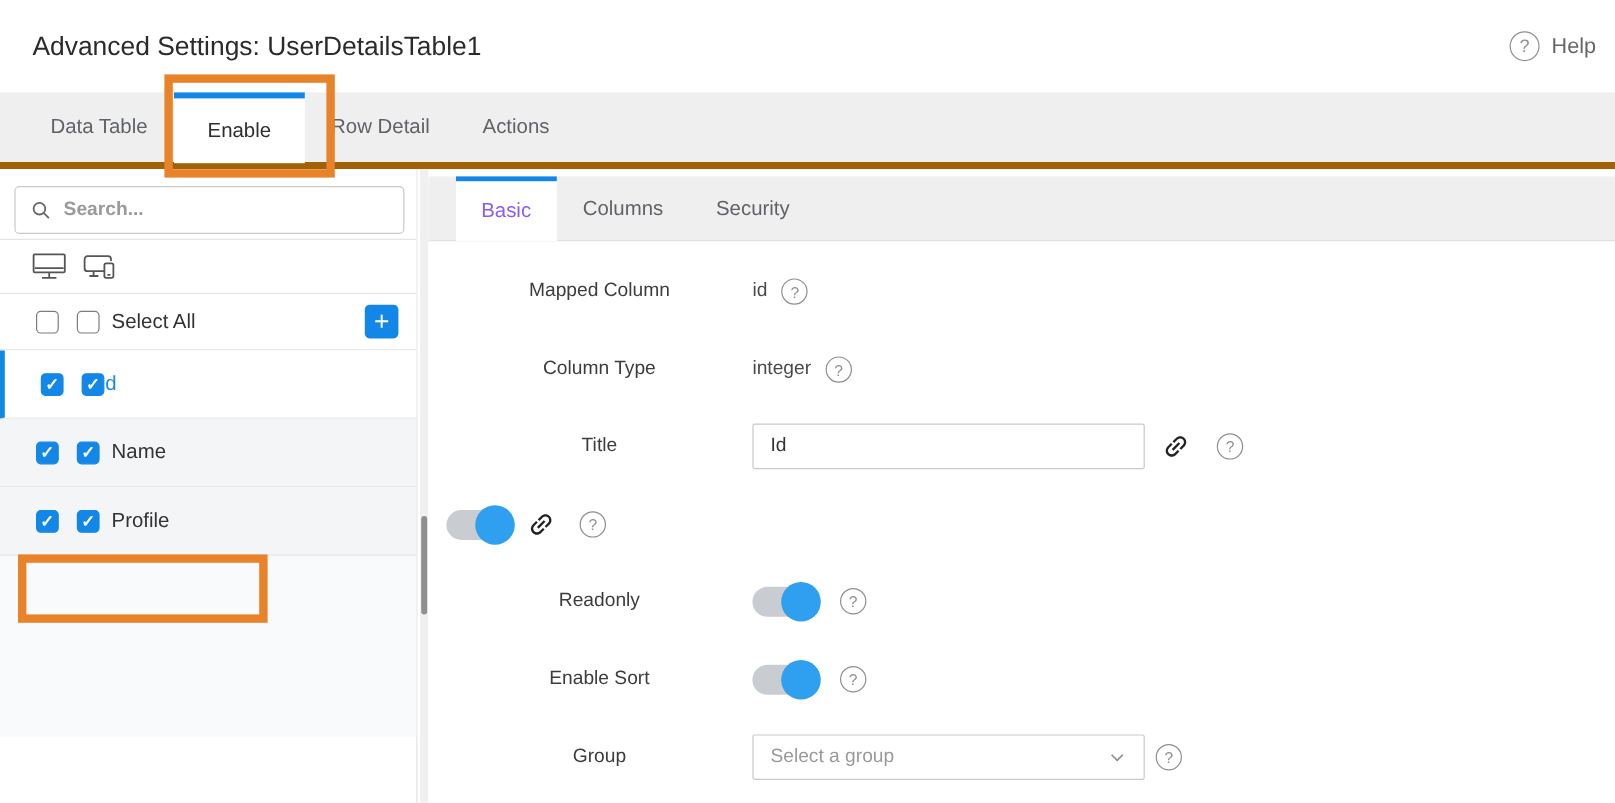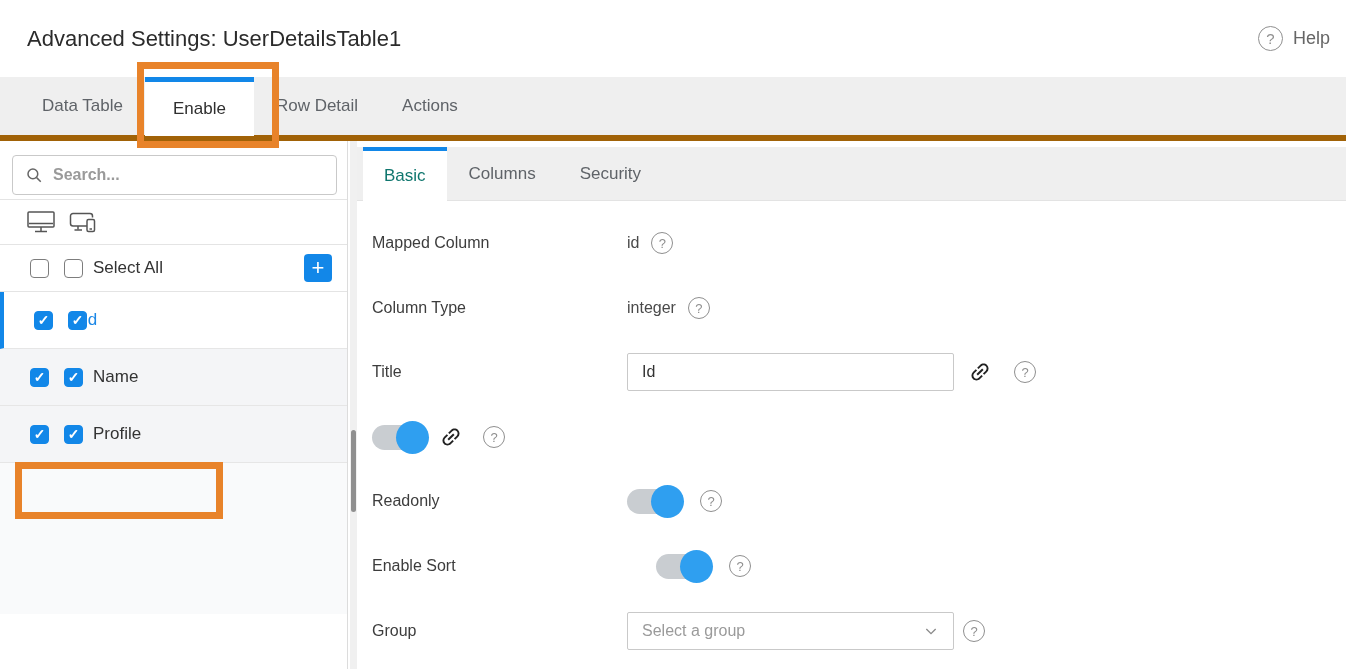--- a/index.html
+++ b/index.html
@@ -58,24 +58,24 @@
 
   
   .gutter { position:relative; width:9px; height:528px; background:#fff; }
   .gutter .track { position:absolute; right:0; top:0; width:7px; height:528px; background:#f0f0f0; }
   .gutter .thumb { position:absolute; right:1px; top:289px; width:5px; height:82px; background:#8f8f8f; border-radius:3px; cursor:pointer; }
 
   
   .right-pane { position:relative; flex:1; height:528px; background:#fff; }
   .sub-tabs { position:absolute; left:0; top:6px; right:0; height:54px; background:#efefef; border-bottom:1px solid #e3e3e3; display:flex; }
   .stab { display:flex; align-items:center; justify-content:center; padding:0 22px; font-size:17px; color:#5f6368; cursor:pointer; }
-  .stab.active { background:#fff; border-top:4px solid #1287e8; color:#0f766e; margin-left:6px; padding:16px 21px; margin-bottom:-1px; }
+  .stab.active { background:#fff; border-top:4px solid #1287e8; color:#8b5cf6; margin-left:23px; padding:16px 21px; margin-bottom:-1px; }
 
   .field-row { position:absolute; left:15px; right:10px; height:44px; display:flex; align-items:center; }
-  .f-label { width:255px; font-size:16px; color:#3d3d3d; flex:0 0 auto; }
+  .f-label { width:255px; font-size:16px; color:#3d3d3d; flex:0 0 auto;text-align:center; }
   .f-controls { display:flex; align-items:center; gap:14px; }
   .f-value { font-size:16px; color:#4a4a4a; margin-right:-2px; }
 
   .text-input { width:327px; height:38px; border:1px solid #c9c9c9; border-radius:2px; padding:0 14px;
                 font-size:16px; color:#333; outline:none; font-family:"Liberation Sans",sans-serif; }
 
   .select-box { position:relative; width:327px; height:38px; border:1px solid #c9c9c9; border-radius:2px;
                 display:flex; align-items:center; padding:0 14px; cursor:pointer; background:#fff; }
   .select-placeholder { font-size:16px; color:#9a9a9a; flex:1; }
 
@@ -234,21 +234,21 @@
         <span class="f-label">Readonly</span>
         <span class="f-controls" style="gap:16px;">
           <span class="switch">
               <span class="track"></span>
               <span class="knob"></span>
             </span>
           <span class="qicon">?</span>
         </span>
       </div>
 
-      <div class="field-row" style="top:403px;gap:29px;">
+      <div class="field-row" style="top:403px;">
         <span class="f-label">Enable Sort</span>
         <span class="f-controls" style="gap:16px;">
           <span class="switch">
               <span class="track"></span>
               <span class="knob"></span>
             </span>
           <span class="qicon">?</span>
         </span>
       </div>
 

